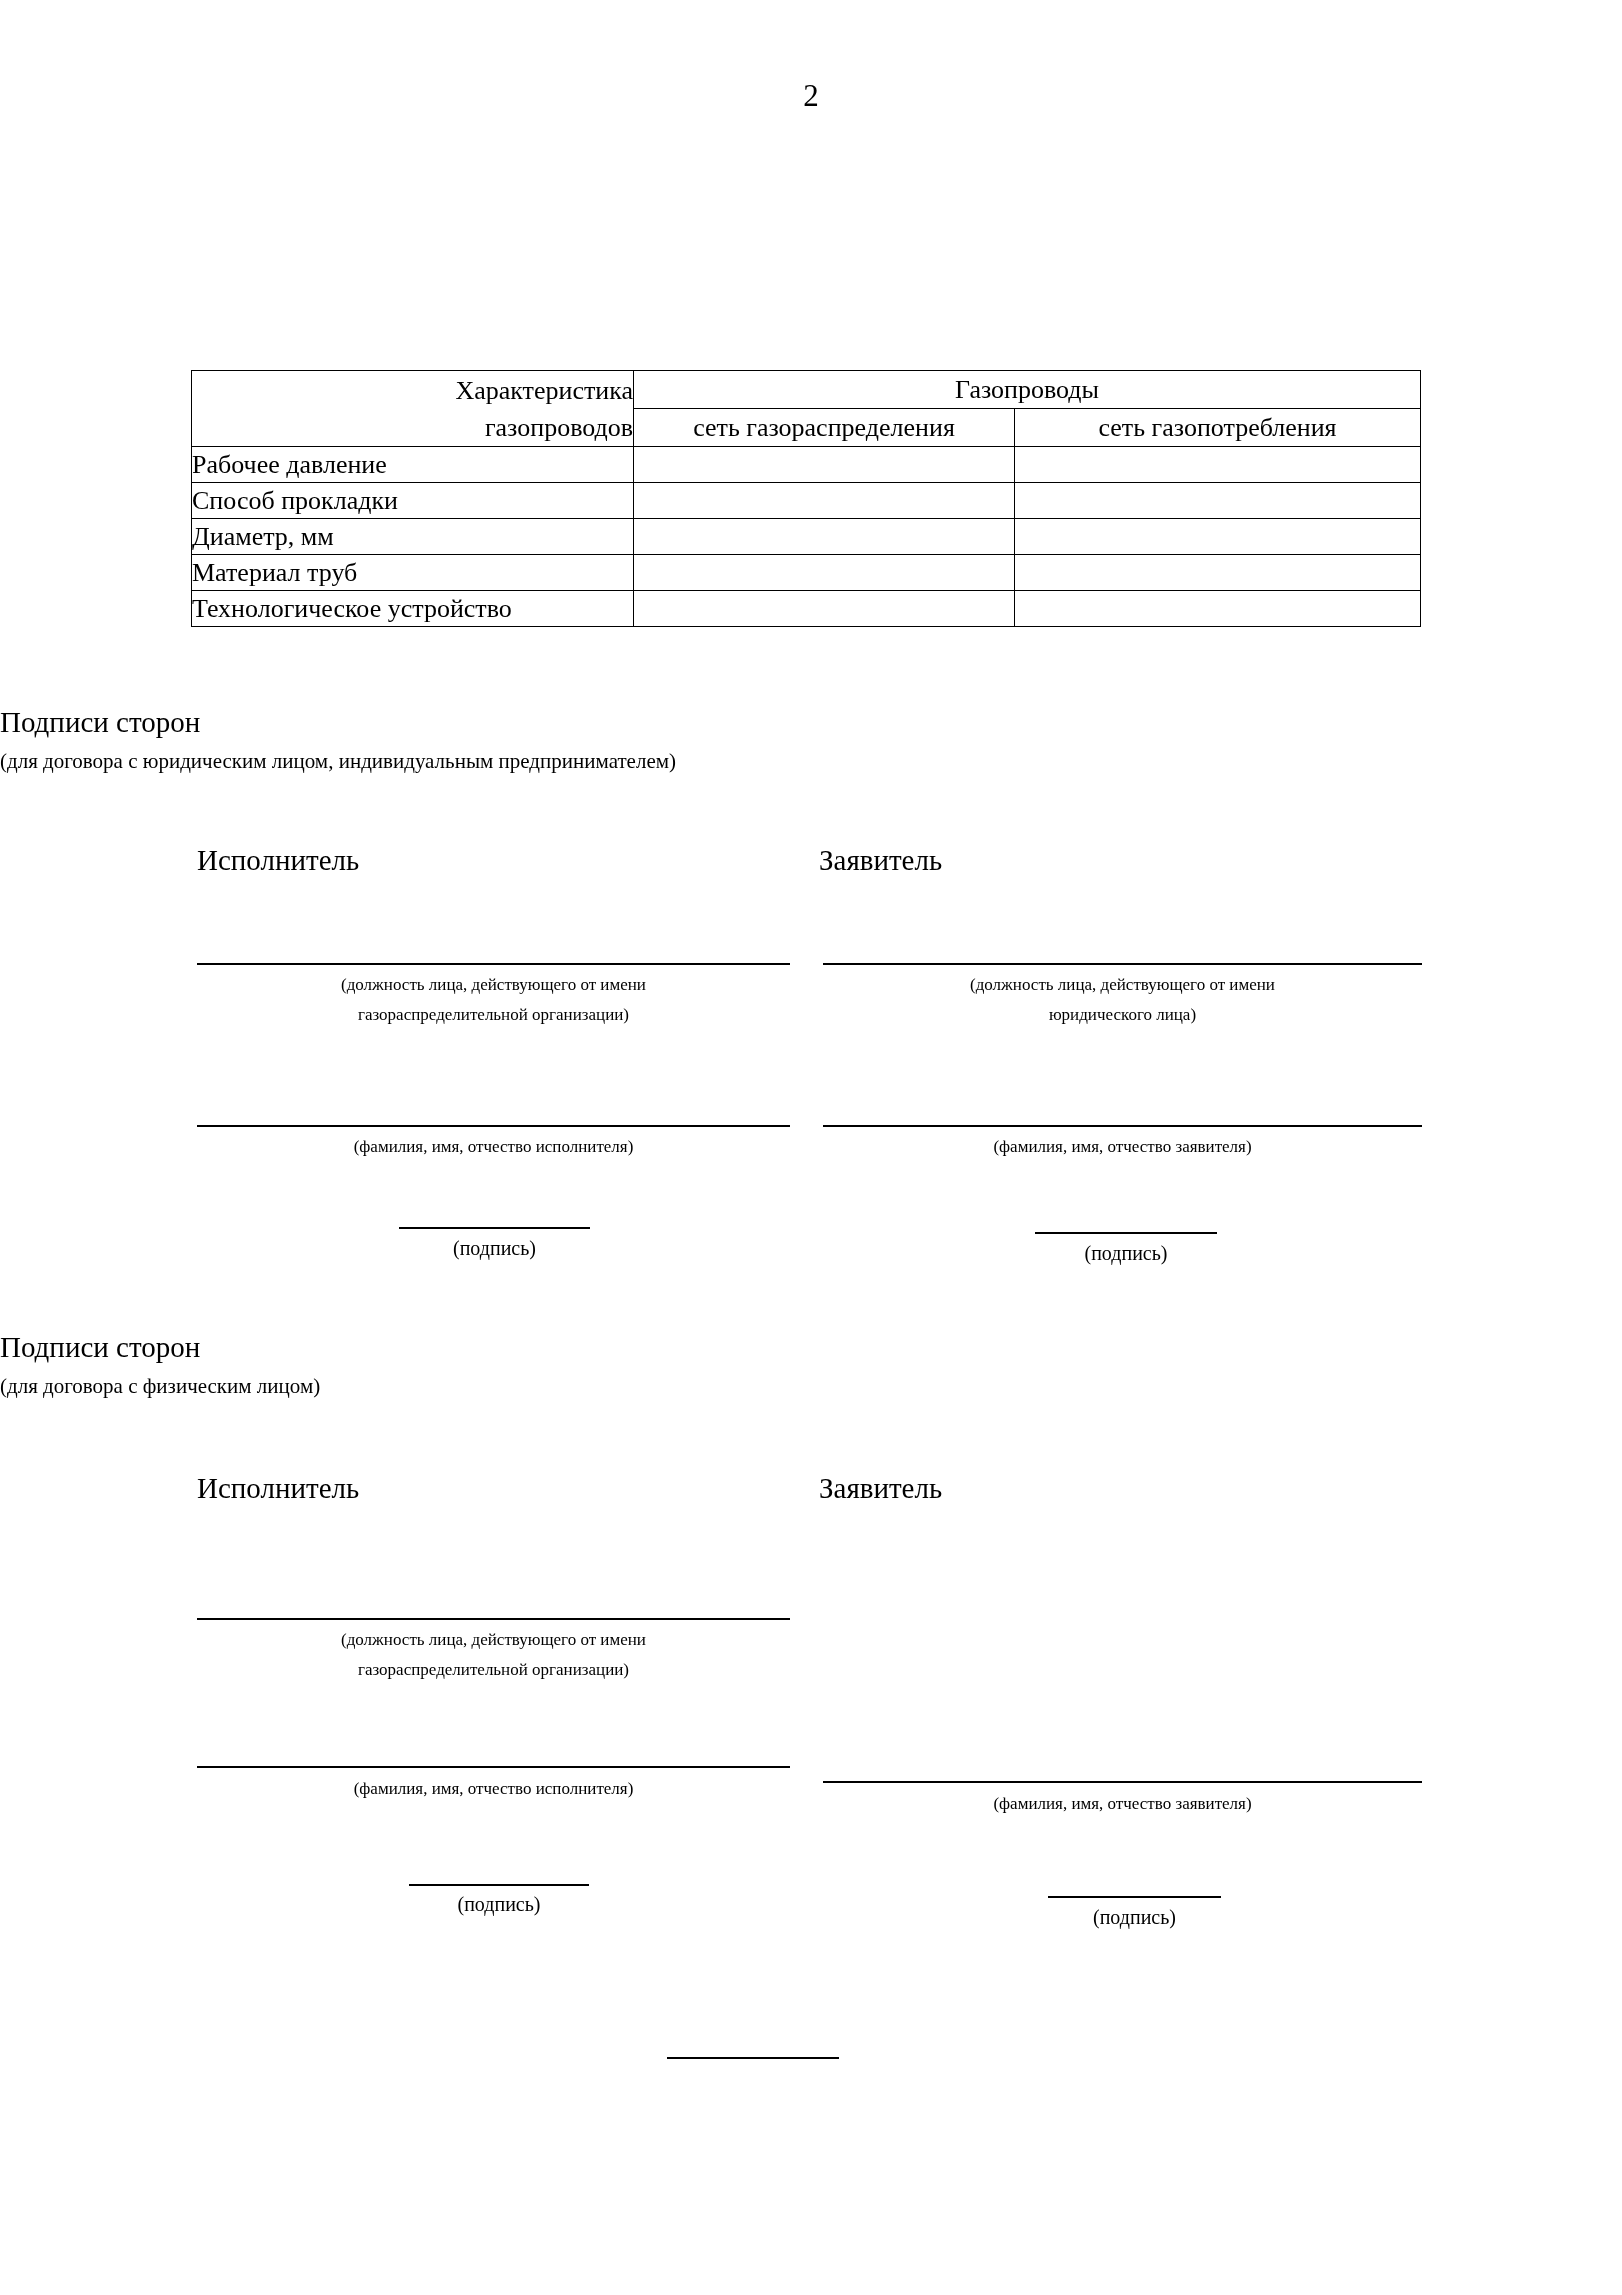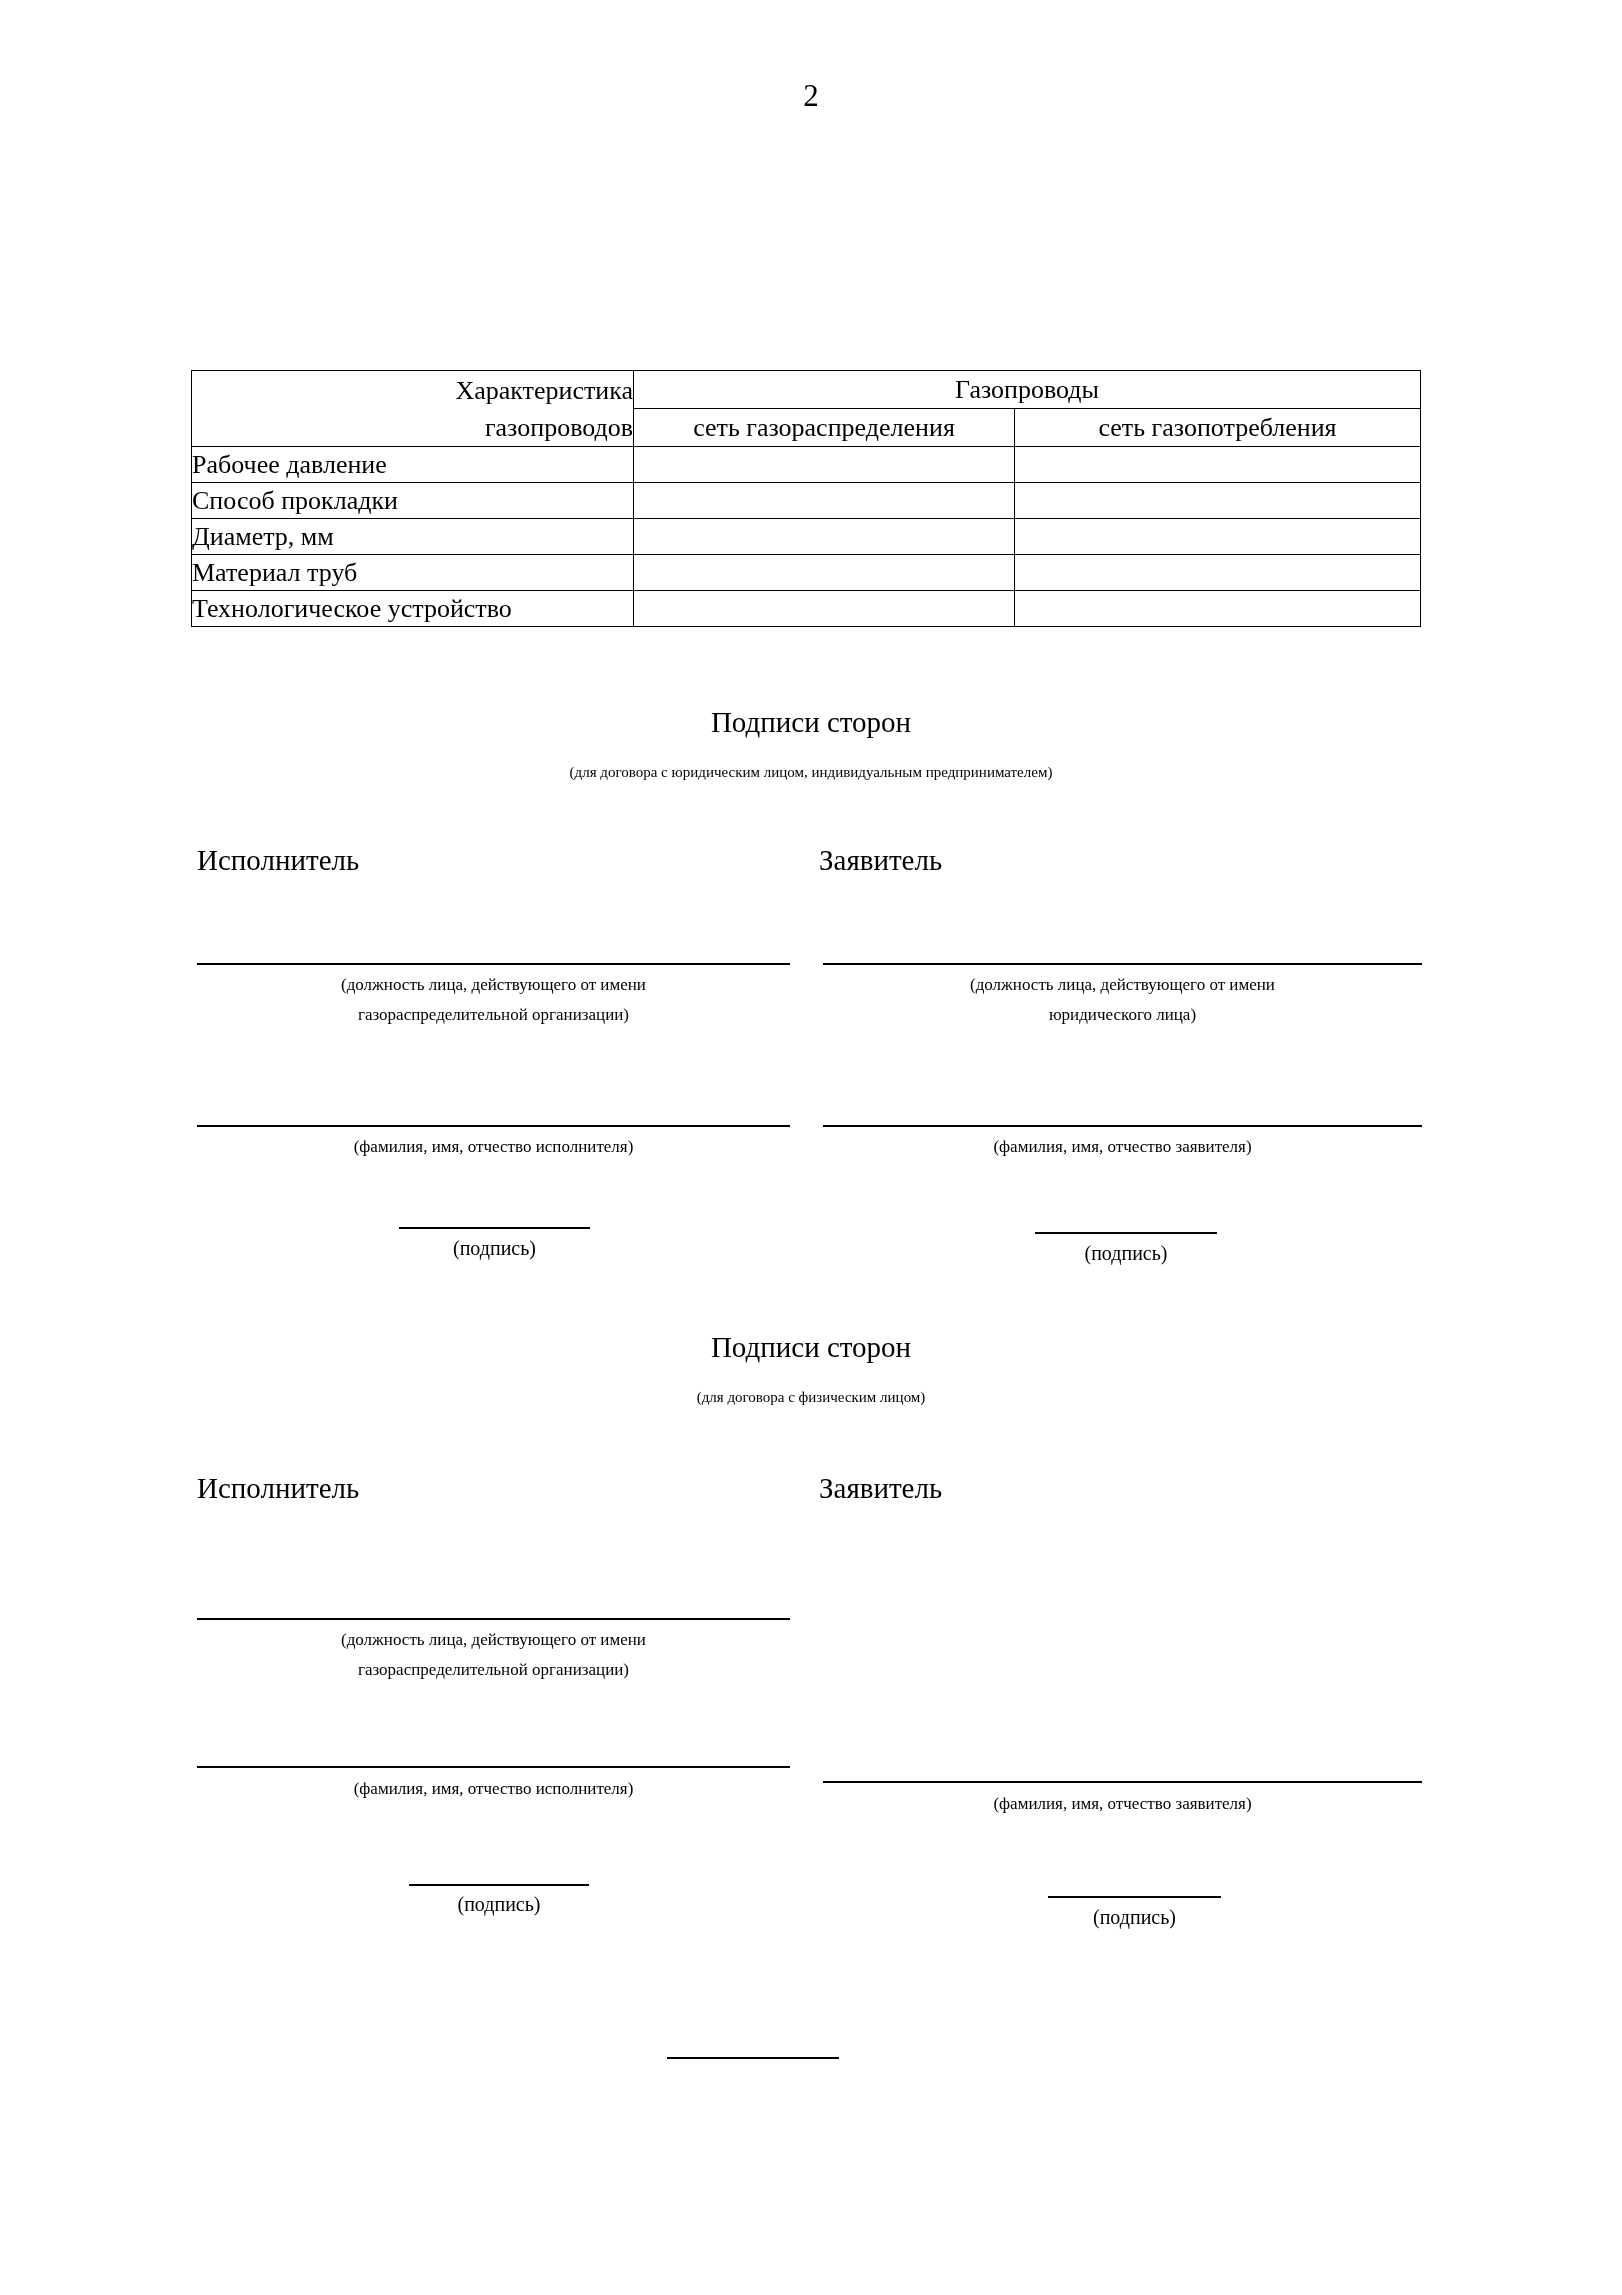--- a/index.html
+++ b/index.html
@@ -93,30 +93,29 @@
     line-height: 34px;
     white-space: nowrap;
   }
   td.row-cell { height: 37px; }
 
   
   .sig-heading {
     position: absolute;
     left: 0;
     width: 1622px;
-    text-align: center;
   }
   .sig-heading .sig-title {
     font-size: 29px;
     line-height: 35px;
   }
   .sig-heading .sig-sub {
-    font-size: 15px;
+    font-size: 21px;
     line-height: 31px;
-    margin-top: 17px;
+    margin-top: 6px;
   }
 
   .party-label {
     position: absolute;
     font-size: 29px;
     line-height: 34px;
     white-space: nowrap;
     text-align: center;
   }
 

